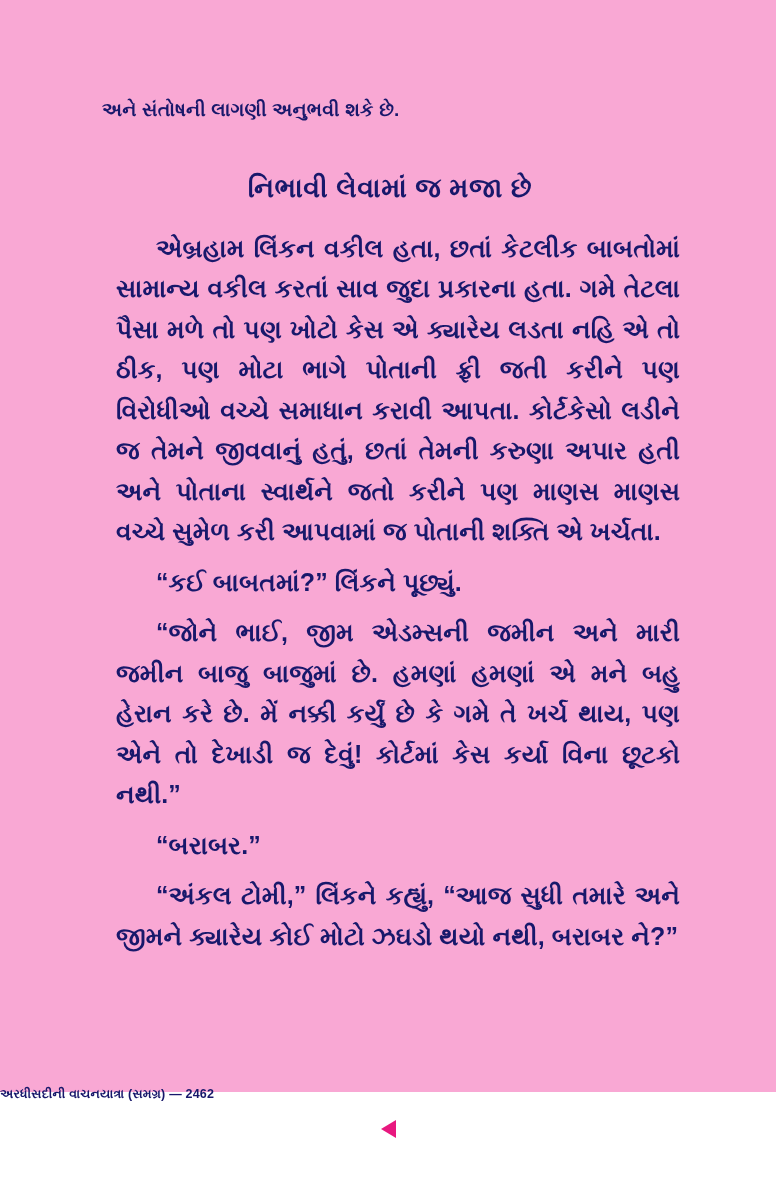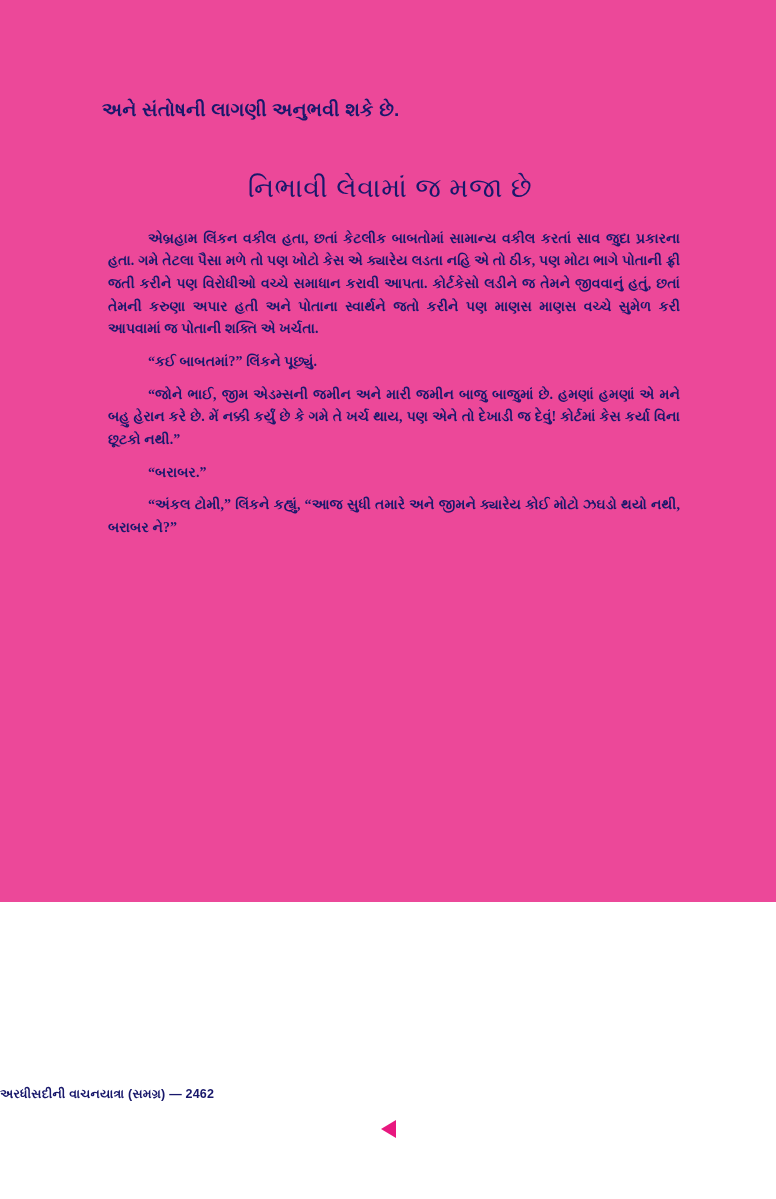--- a/index.html
+++ b/index.html
@@ -13,56 +13,55 @@
     font-family: "Liberation Sans", sans-serif;
     color: #1a1a6e;
     position: relative;
     overflow: hidden;
   }
   .page {
     position: absolute;
     left: 0;
     top: 0;
     width: 776px;
-    height: 902px;
-    background: #ec4899;
+    height: 1092px;
+    background: #f9a8d4;
   }
   .content {
     position: absolute;
     left: 100px;
     top: 96px;
     width: 580px;
   }
   .lead-line {
     font-size: 19px;
     font-weight: 700;
     color: #18186b;
     letter-spacing: 0.2px;
     line-height: 1.5;
     margin: 0 0 0 2px;
   }
   .section-heading {
     margin: 48px 0 24px 0;
     text-align: center;
     font-size: 27px;
-    font-weight: 400;
+    font-weight: 700;
     color: #18186b;
     letter-spacing: 0.5px;
   }
   p.para {
-    font-size: 14px;
+    font-size: 25px;
     font-weight: 700;
     color: #18186b;
     line-height: 1.62;
-    margin: 0 0 10px 8px;
+    margin: 0 0 10px 16px;
     text-align: justify;
     text-justify: inter-word;
     text-indent: 40px;
     letter-spacing: 0.1px;
-    font-family: Liberation Serif, serif;
   }
   p.para.last-in-group {
     margin-bottom: 10px;
   }
   .footer {
     position: absolute;
     left: 0;
     top: 1084px;
     width: 776px;
     text-align: left;

